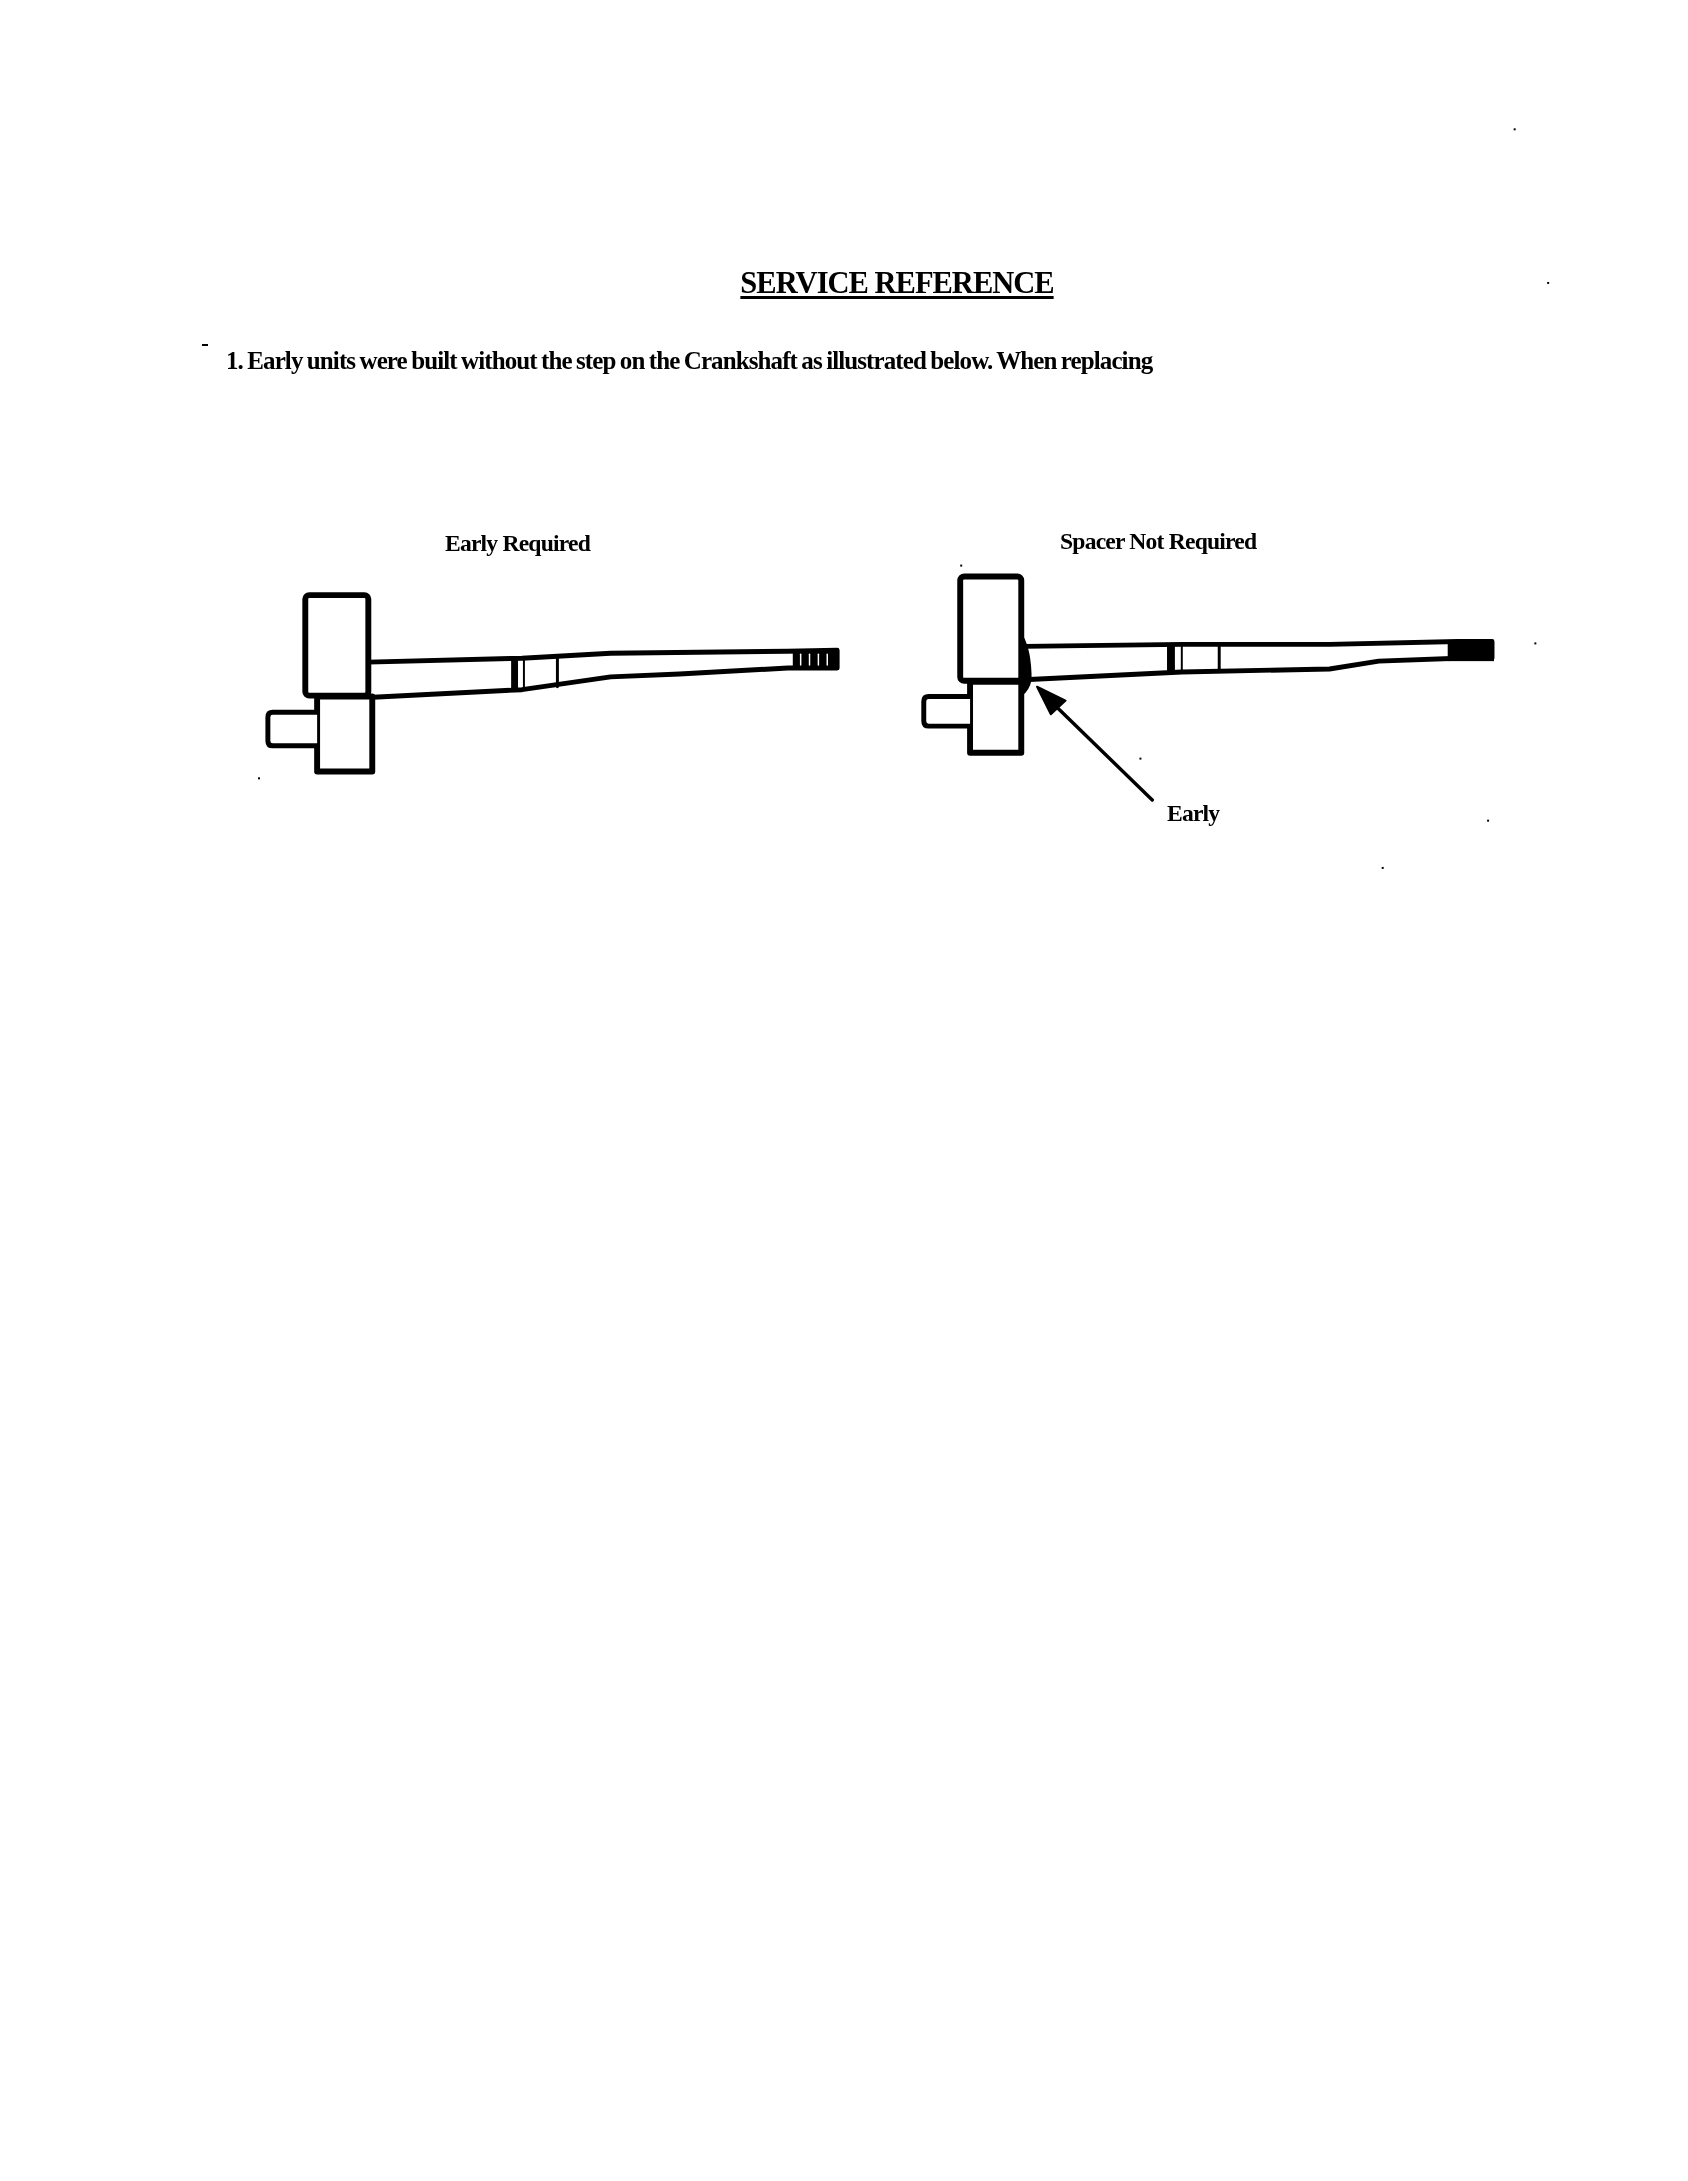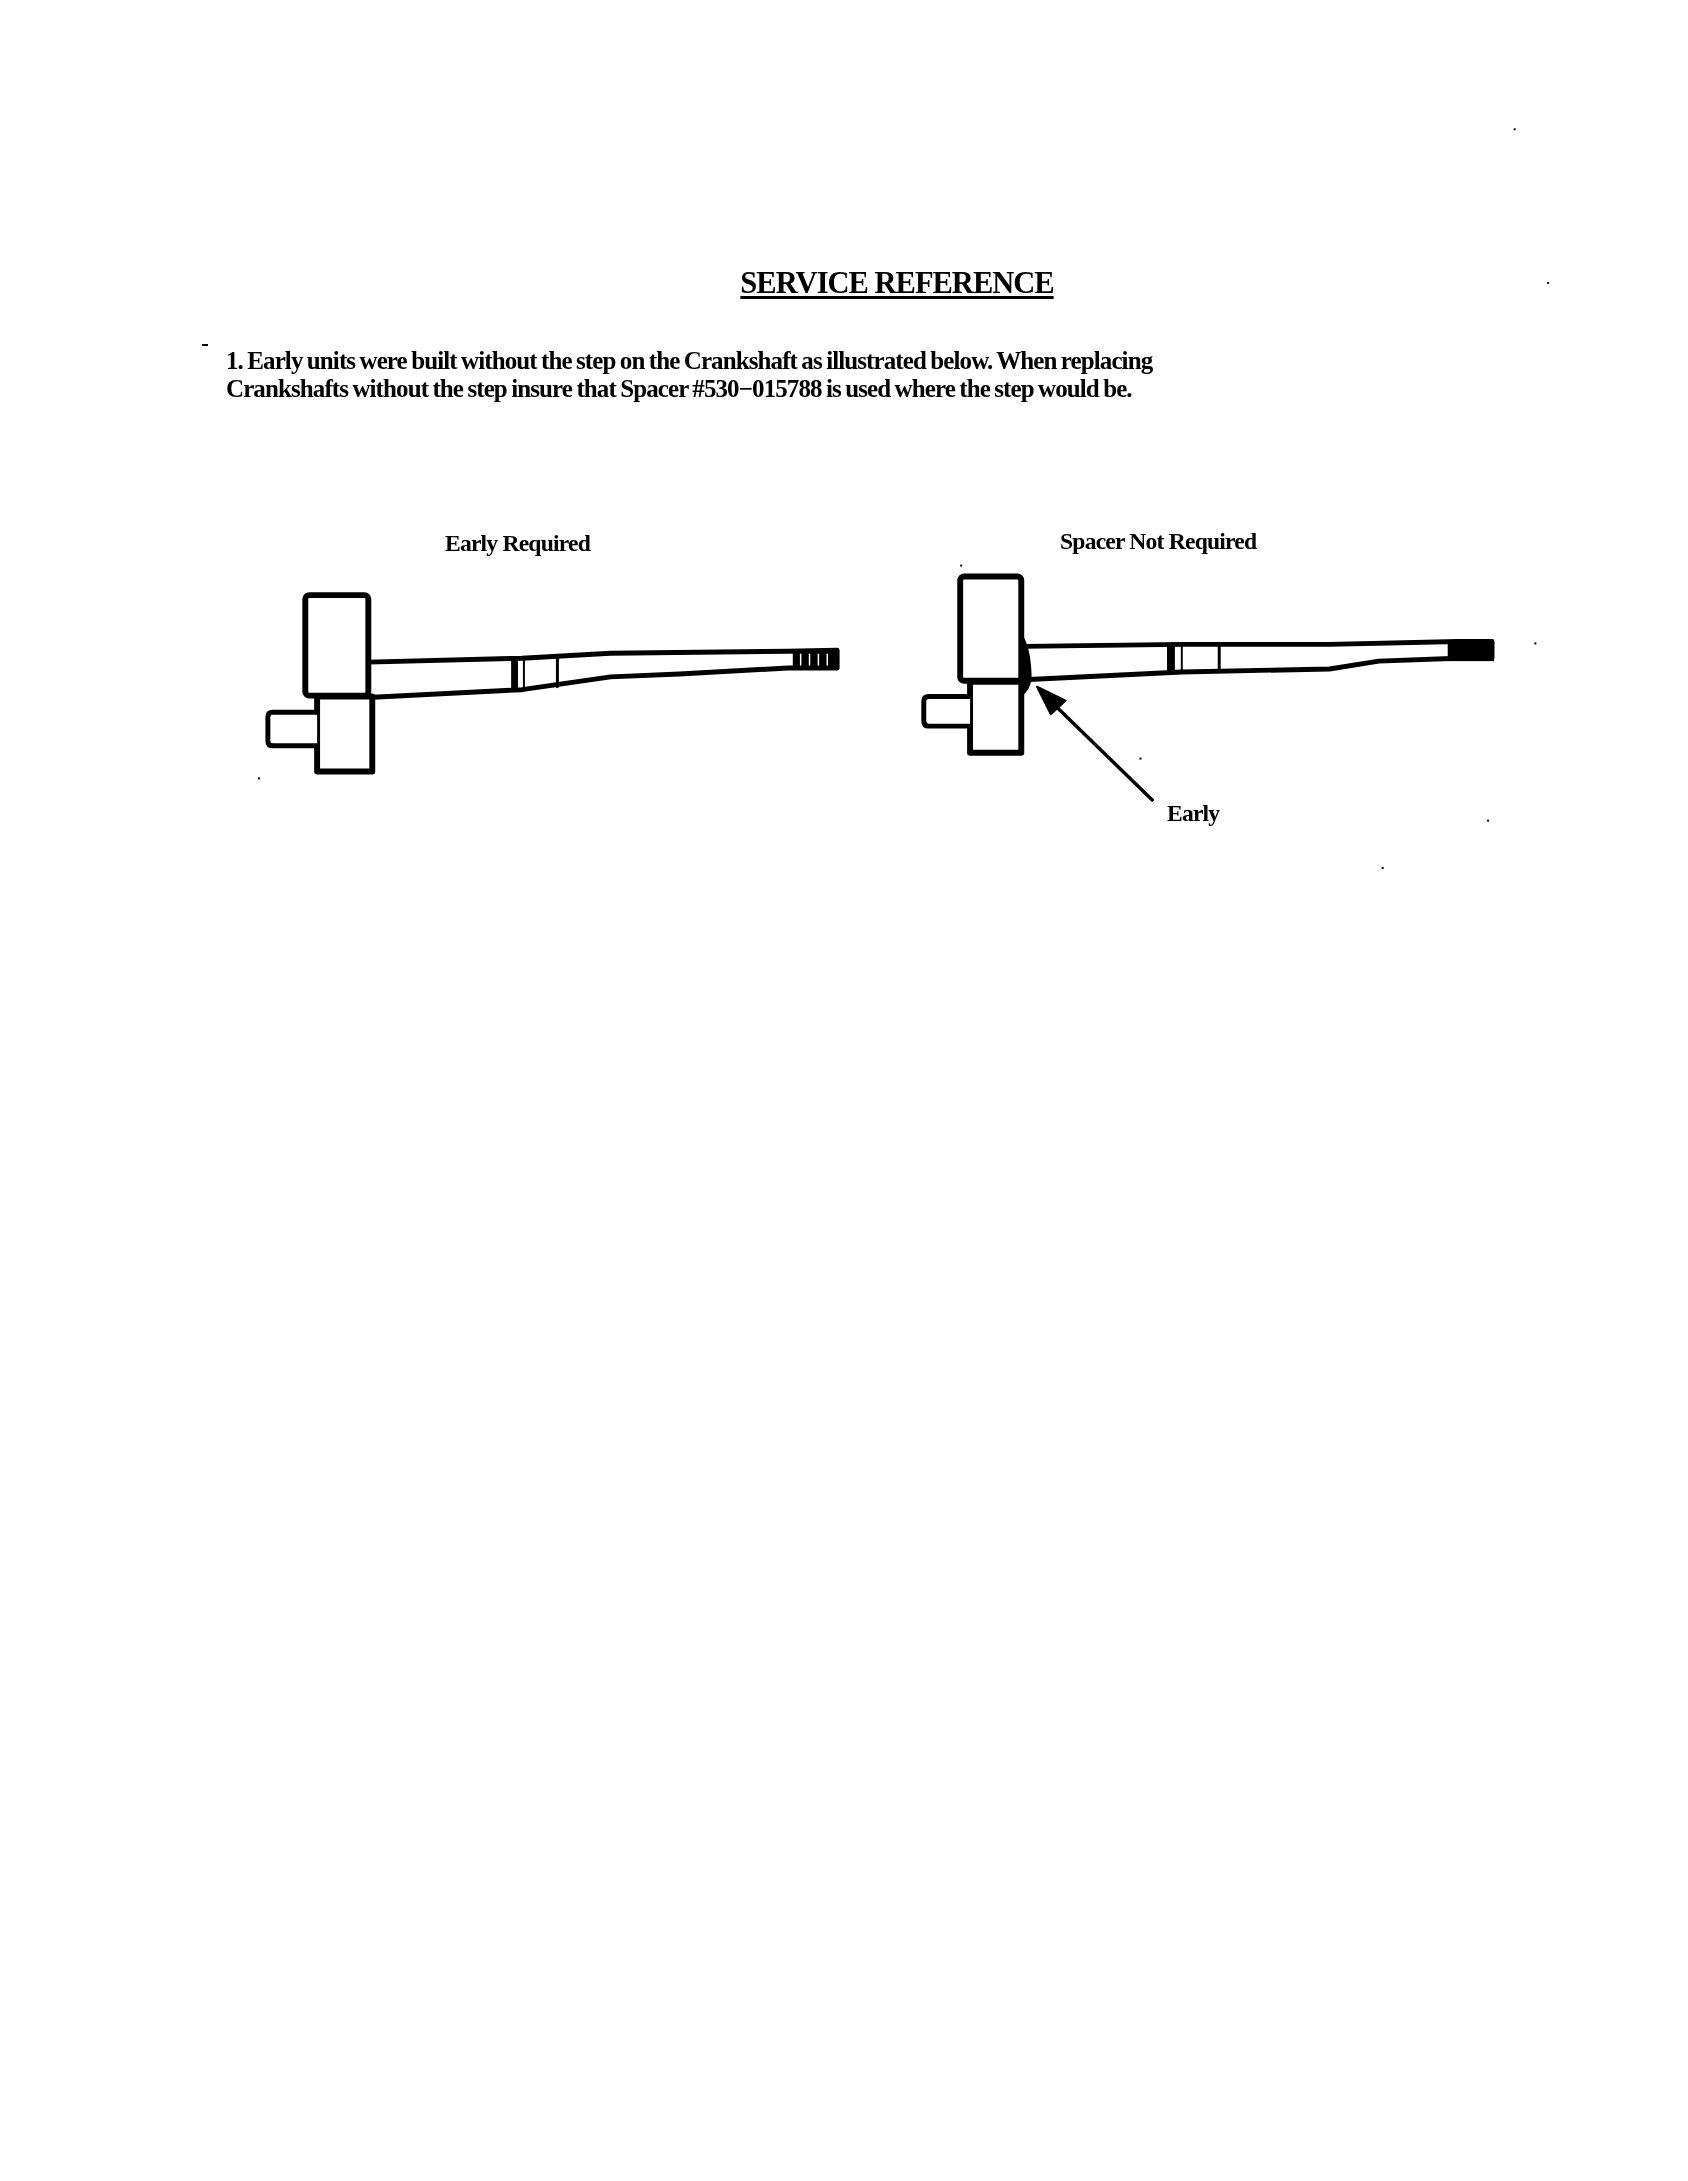--- a/index.html
+++ b/index.html
@@ -81,21 +81,20 @@
 <body>
 
 <h1 class="page-title">
   <span>SERVICE REFERENCE</span>
 </h1>
 
 <div class="stray-mark"></div>
 
 <p class="paragraph">
   <span class="line">1.  Early units were built without the step on the Crankshaft as illustrated below.  When replacing</span>
-  <span class="line">Crankshafts without the step insure that Spacer #530−015788 is used where the step would be.</span>
 </p>
 
 <p class="caption cap-left">Early Required</p>
 <p class="caption cap-right">Spacer Not Required</p>
 <p class="caption cap-step">Early</p>
 
 <svg class="figure" viewBox="0 0 1714 2215" xmlns="http://www.w3.org/2000/svg">
 
   <g fill="none" stroke="#000" stroke-linejoin="round" stroke-linecap="round">
 

